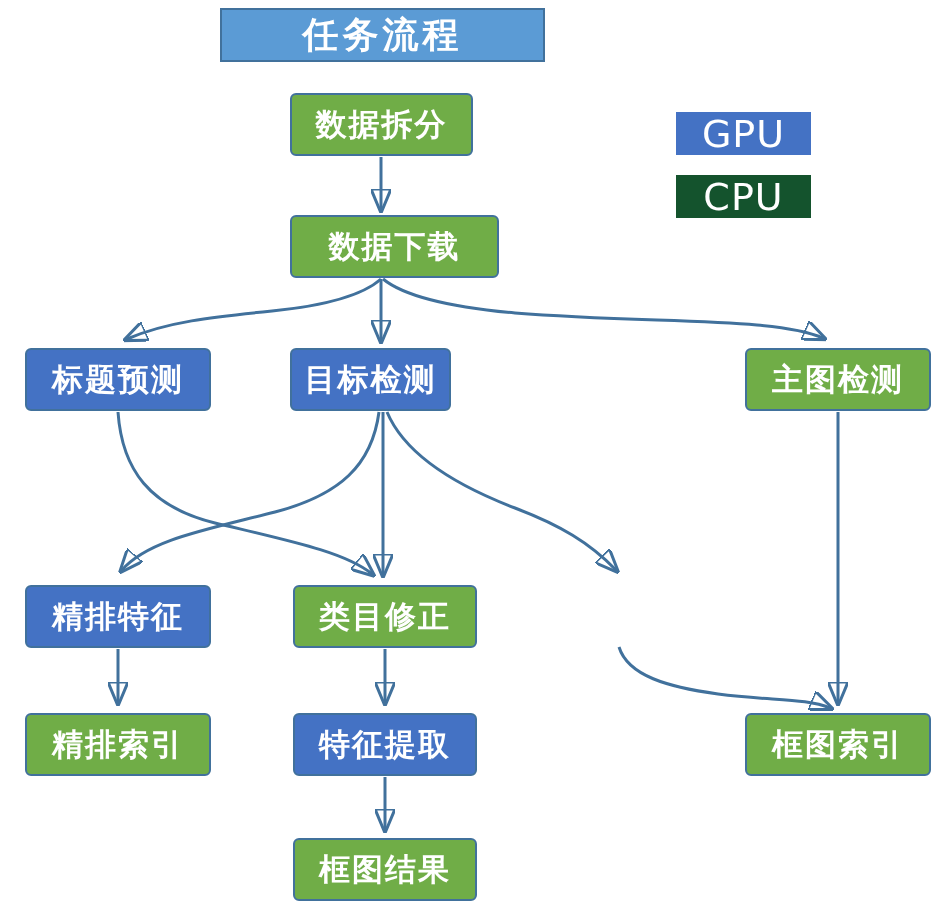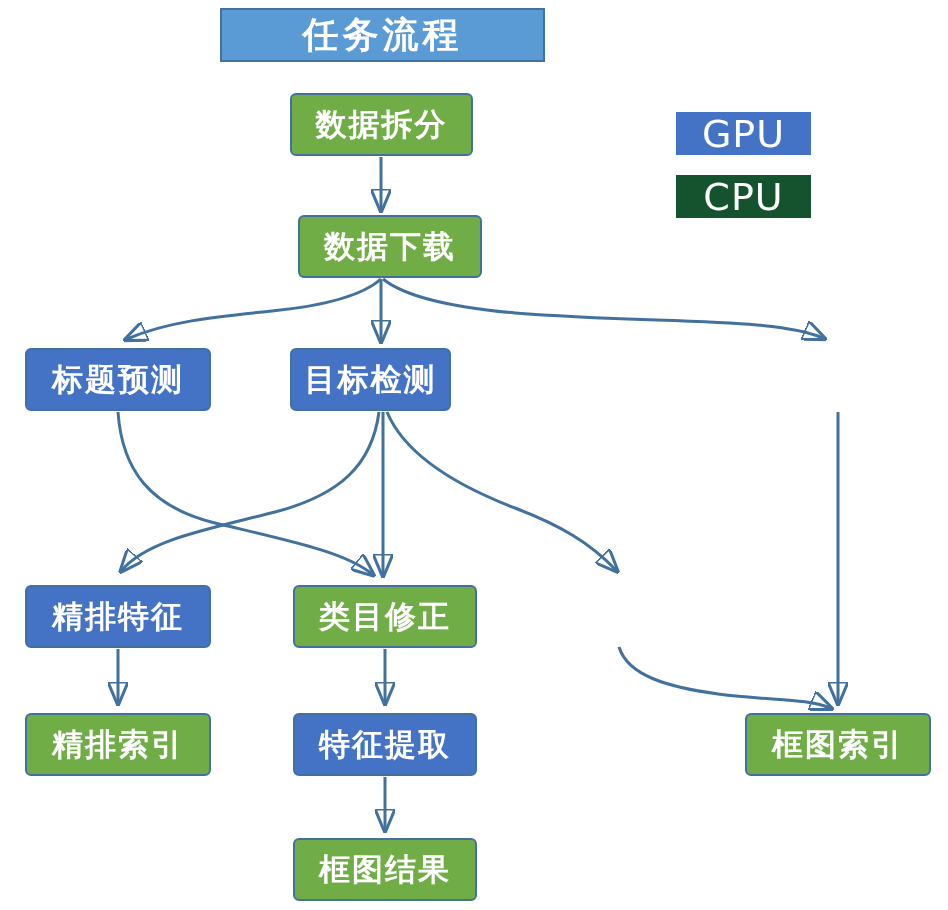--- a/index.html
+++ b/index.html
@@ -83,23 +83,24 @@
     <path d="M 118 649 L 118 702" marker-end="url(#arrow)"></path>
     <path d="M 385 649 L 385 702" marker-end="url(#arrow)"></path>
     <path d="M 385 777 L 385 829" marker-end="url(#arrow)"></path>
     <path d="M 619 647 C 628 676 668 687 718 694 C 772 701 806 698 830 708" marker-end="url(#arrow)"></path>
     <path d="M 838 412 L 838 702" marker-end="url(#arrow)"></path>
   </svg>
 
   <div class="title-box">任务流程</div>
 
   <div class="node cpu" style="left:290px; top:93px;  width:183px;">数据拆分</div>
-  <div class="node cpu" style="left:290px; top:215px; width:184px;margin-left:8px;">数据下载</div>
+  <div class="node cpu" style="left:290px; top:215px; width:209px;">数据下载</div>
   <div class="node gpu" style="left:25px;  top:348px; width:186px;">标题预测</div>
   <div class="node gpu" style="left:290px; top:348px; width:161px;">目标检测</div>
+  <div class="node cpu" style="left:745px; top:348px; width:186px;">主图检测</div>
   <div class="node gpu" style="left:25px;  top:585px; width:186px;">精排特征</div>
   <div class="node cpu" style="left:293px; top:585px; width:184px;">类目修正</div>
   <div class="node cpu" style="left:25px;  top:713px; width:186px;">精排索引</div>
   <div class="node gpu" style="left:293px; top:713px; width:184px;">特征提取</div>
   <div class="node cpu" style="left:745px; top:713px; width:186px;">框图索引</div>
   <div class="node cpu" style="left:293px; top:838px; width:184px;">框图结果</div>
 
   <div class="legend-box gpu">GPU</div>
   <div class="legend-box cpu">CPU</div>
 

